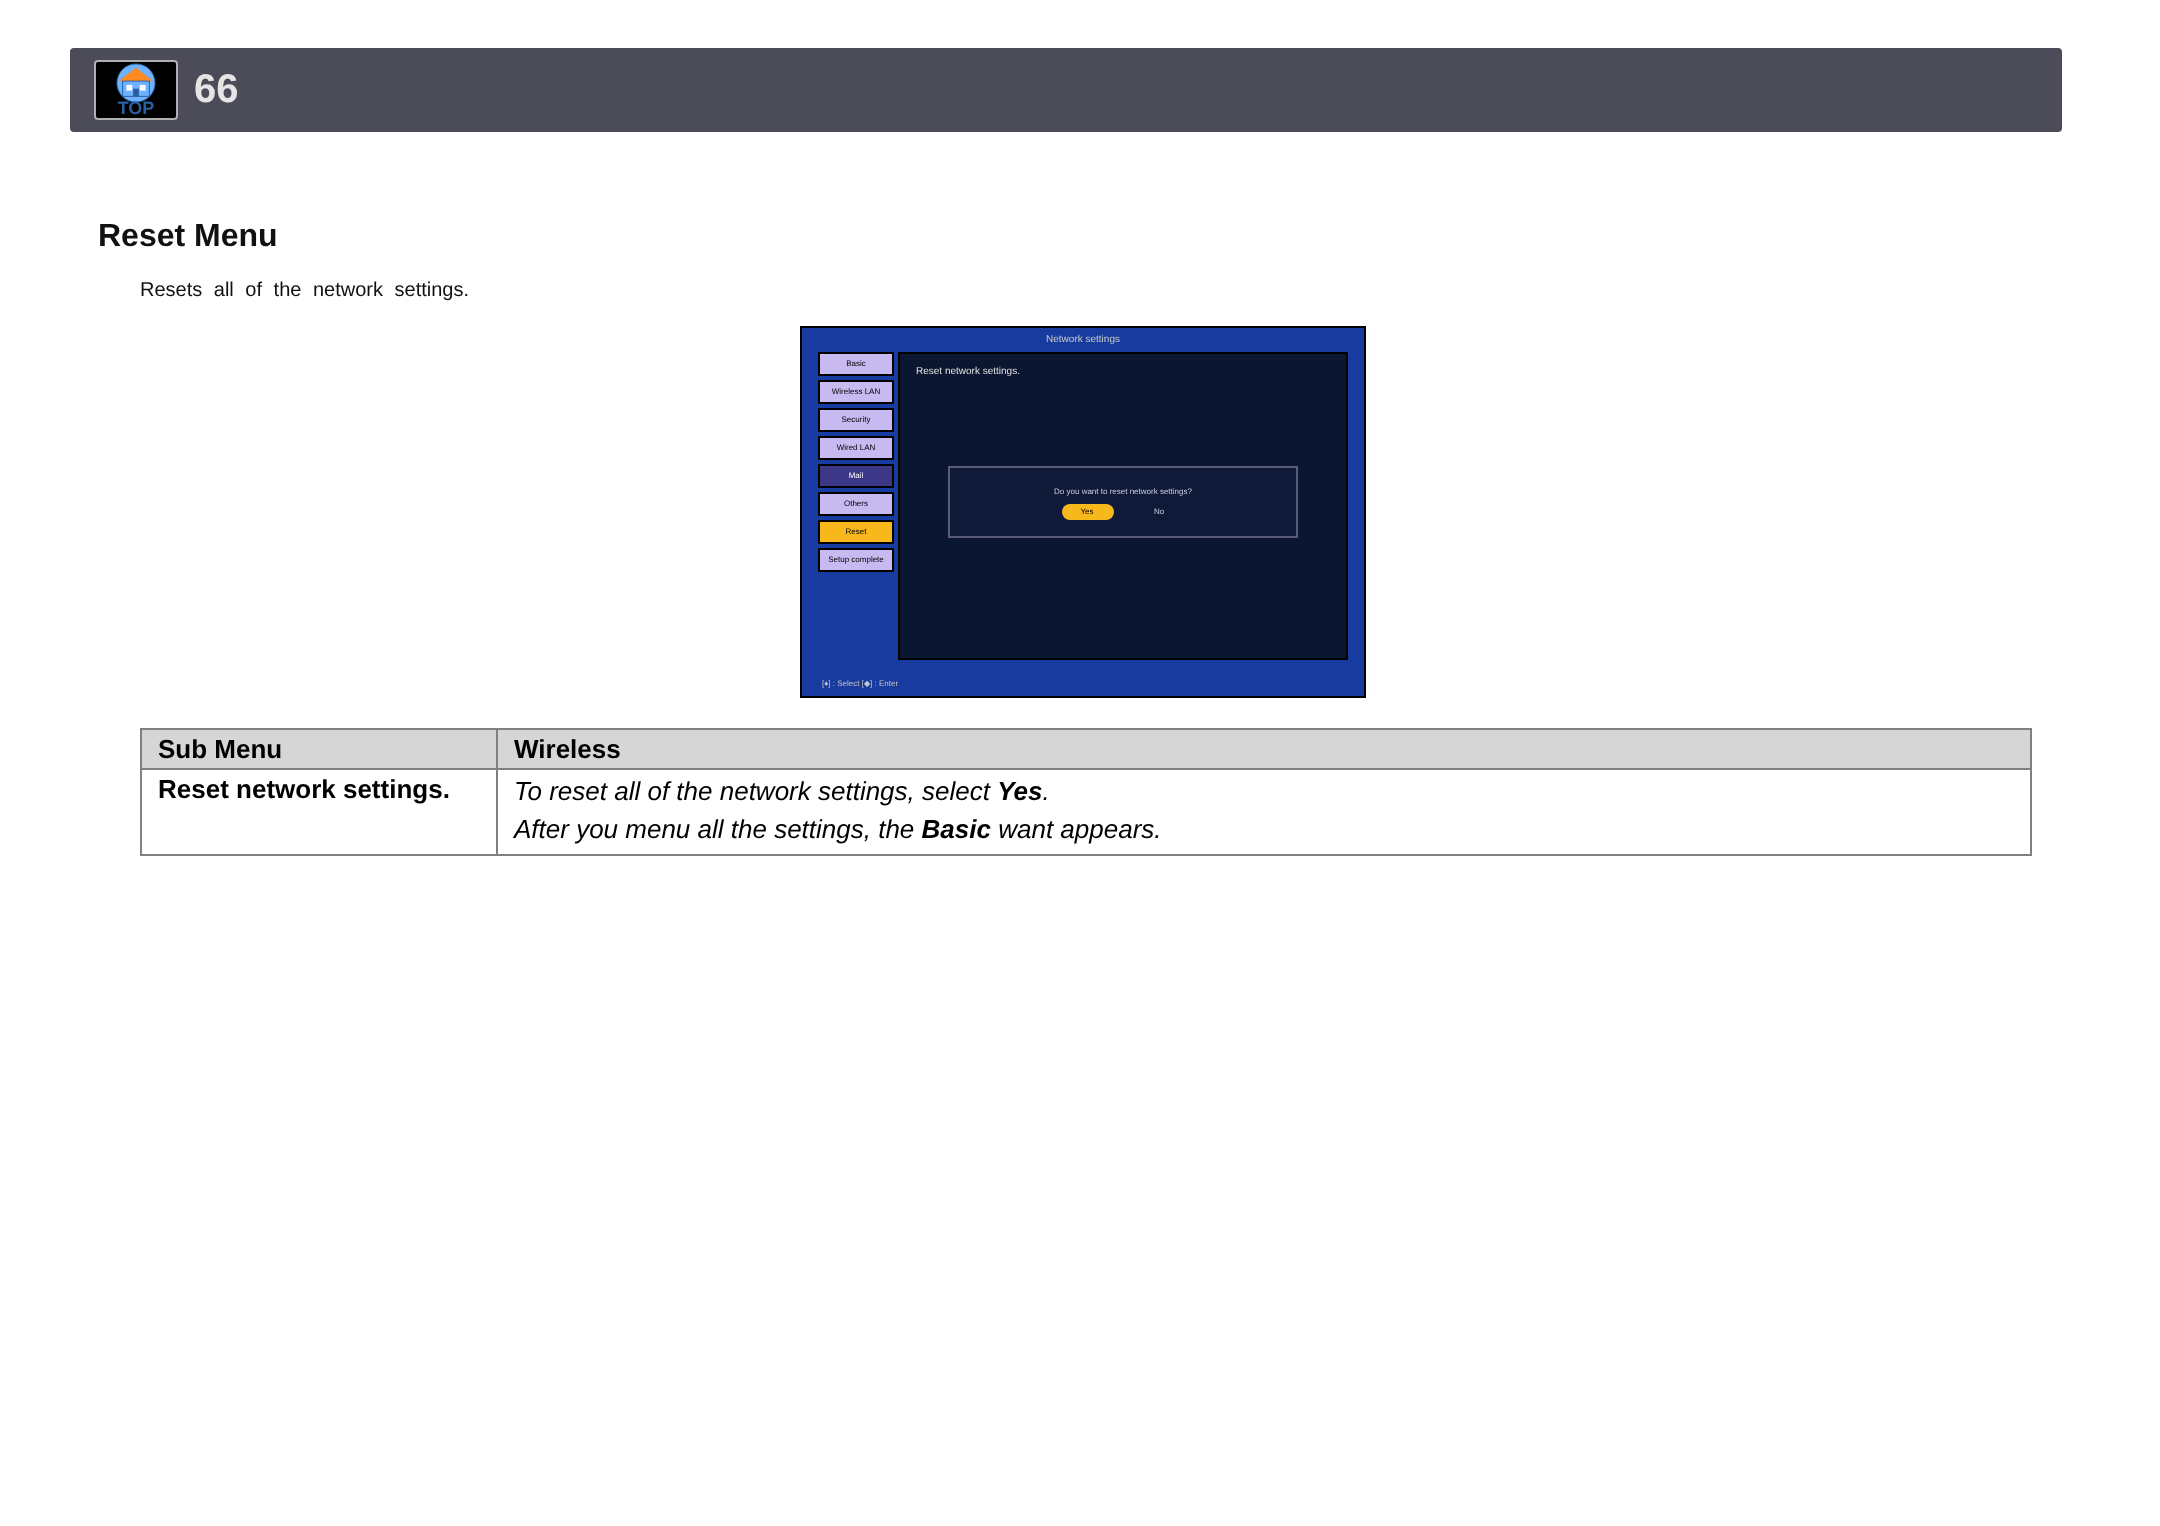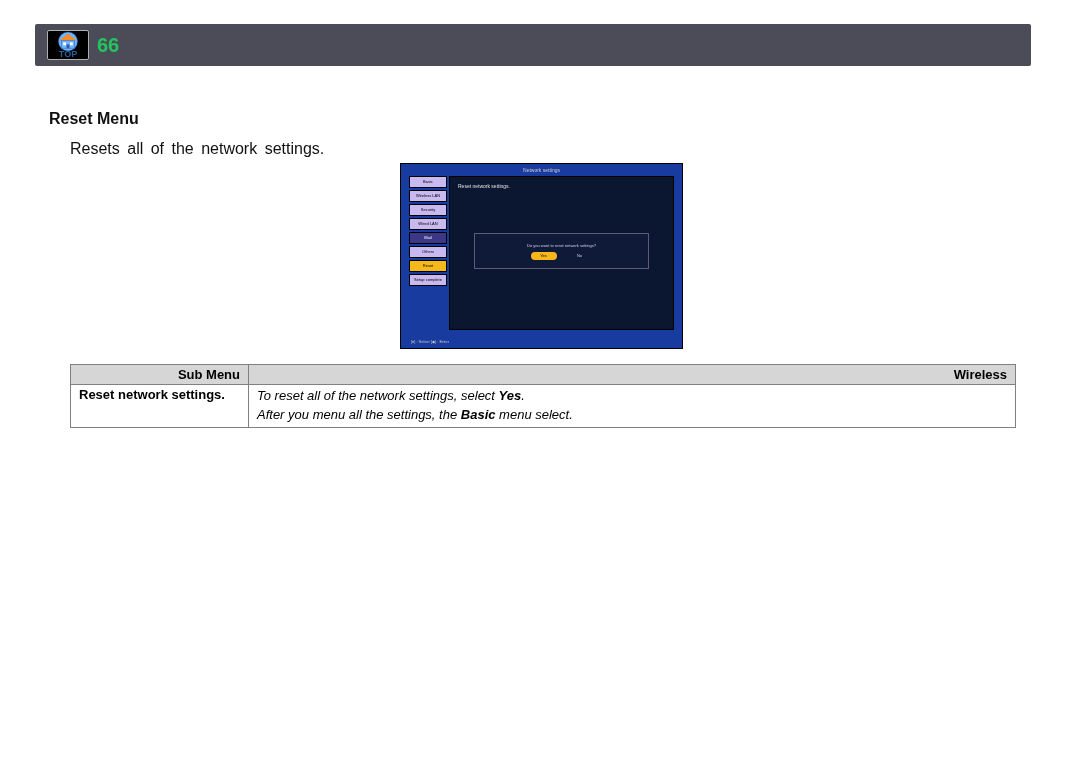--- a/index.html
+++ b/index.html
@@ -48,37 +48,37 @@
   .top-icon-label {
     font-size: 9px;
     font-weight: 700;
     color: #2a5fa0;
     line-height: 1;
     margin-top: -2px;
   }
   .page-number {
     font-size: 20px;
     font-weight: 700;
-    color: #22c55e;
+    color: #e5e5e5;
   }
 
   
   .section-heading {
     position: absolute;
     left: 49px;
     top: 110px;
     font-size: 16px;
     font-weight: 700;
     color: #111;
   }
   .section-desc {
     position: absolute;
     left: 70px;
     top: 140px;
-    font-size: 16px;
+    font-size: 10px;
     color: #111;
     word-spacing: 3px;
   }
 
   
   .screenshot {
     position: absolute;
     left: 400px;
     top: 163px;
     width: 283px;
@@ -181,21 +181,21 @@
   }
   .func-table th, .func-table td {
     border: 1px solid #808080;
     padding: 2px 8px;
     vertical-align: top;
     text-align: left;
   }
   .func-table th {
     background: #d6d6d6;
     font-weight: 700;
-    text-align: right;
+    text-align: left;
     height: 20px;
   }
   .func-table th.col-sub { width: 178px; }
   .func-table td.row-head { font-weight: 700; }
   .func-table td.func-cell { line-height: 1.45; font-style: italic; }
   .b { font-weight: 700; }
 </style>
 </head>
 <body>
 
@@ -249,17 +249,17 @@
     <tr>
       <th class="col-sub">Sub Menu</th>
       <th>Wireless</th>
     </tr>
   </thead>
   <tbody>
     <tr>
       <td class="row-head">Reset network settings.</td>
       <td class="func-cell">
         <span>To reset all of the network settings, select </span><span class="b">Yes</span><span>.</span><br>
-        <span>After you menu all the settings, the </span><span class="b">Basic</span><span> menu select.</span>
+        <span>After you menu all the settings, the </span><span class="b">Basic</span><span> want appears.</span>
       </td>
     </tr>
   </tbody>
 </table>
 
 </body></html>

